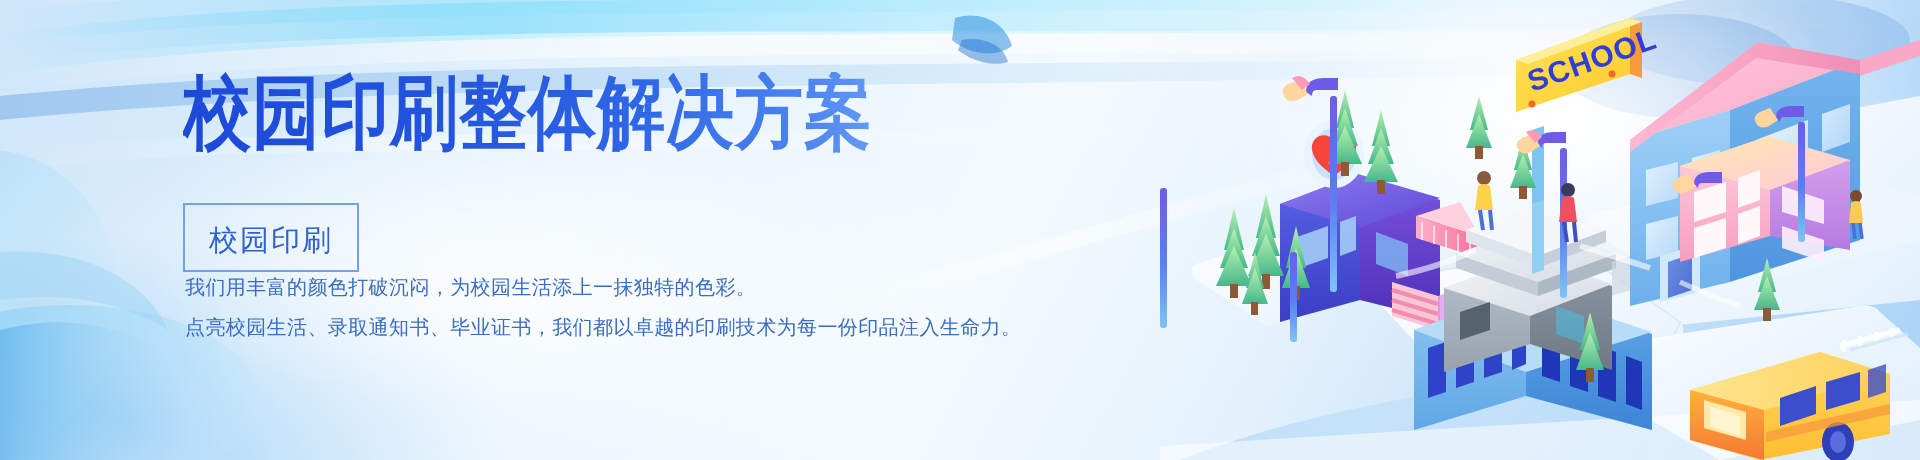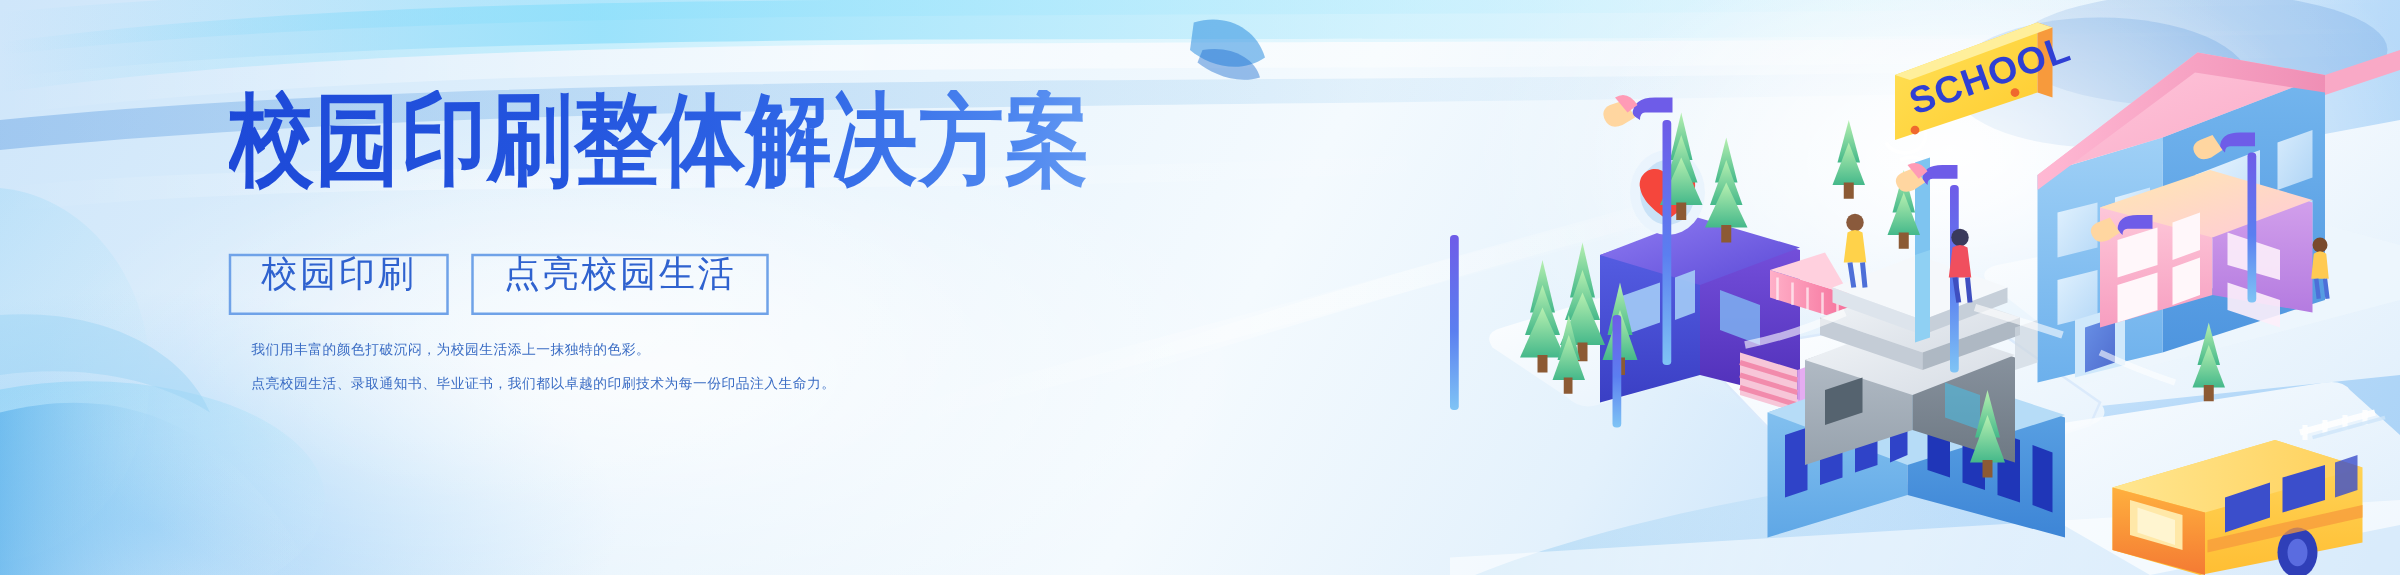--- a/index.html
+++ b/index.html
@@ -33,30 +33,30 @@
     transform:scaleY(1.18);transform-origin:left top;
     white-space:nowrap;
   }
 
   .tags{position:absolute;left:0;top:131px;display:flex;gap:18px;}
   .tag{
     border:2px solid #6fa2e8;
     color:#2f62cf;
     font-size:29px;
     line-height:1;
-    padding:1px 24px 15px;
+    padding:21px 24px 15px;
     white-space:nowrap;
     background:rgba(255,255,255,.06);
     letter-spacing:2px;
   }
 
   .desc{position:absolute;left:2px;top:200px;}
   .desc p{
-    margin:0 0 10px 16px;
-    font-size:11px;
+    margin:0 0 10px 0;
+    font-size:20px;
     line-height:1.5;
     color:#3a6cc4;
     white-space:nowrap;
     letter-spacing:.4px;
   }
 
   
   .art{position:absolute;right:0;top:0;width:760px;height:460px;}
 </style>
 </head>
@@ -126,23 +126,20 @@
     <path d="M1520,128 c14,-6 24,1 19,11" fill="none" stroke="#ffffff" stroke-width="3" opacity=".7"></path>
   </svg>
 
   <div class="copy">
     <h1 class="title">校园印刷整体解决方案</h1>
 
     <div class="tags">
       <div class="tag">
         <span>校园印刷</span>
       </div>
-      <div class="tag">
-        <span>点亮校园生活</span>
-      </div>
     </div>
 
     <div class="desc">
       <p>我们用丰富的颜色打破沉闷，为校园生活添上一抹独特的色彩。</p>
       <p>点亮校园生活、录取通知书、毕业证书，我们都以卓越的印刷技术为每一份印品注入生命力。</p>
     </div>
   </div>
 
   <svg class="art" viewBox="0 0 760 460">
     <defs>

